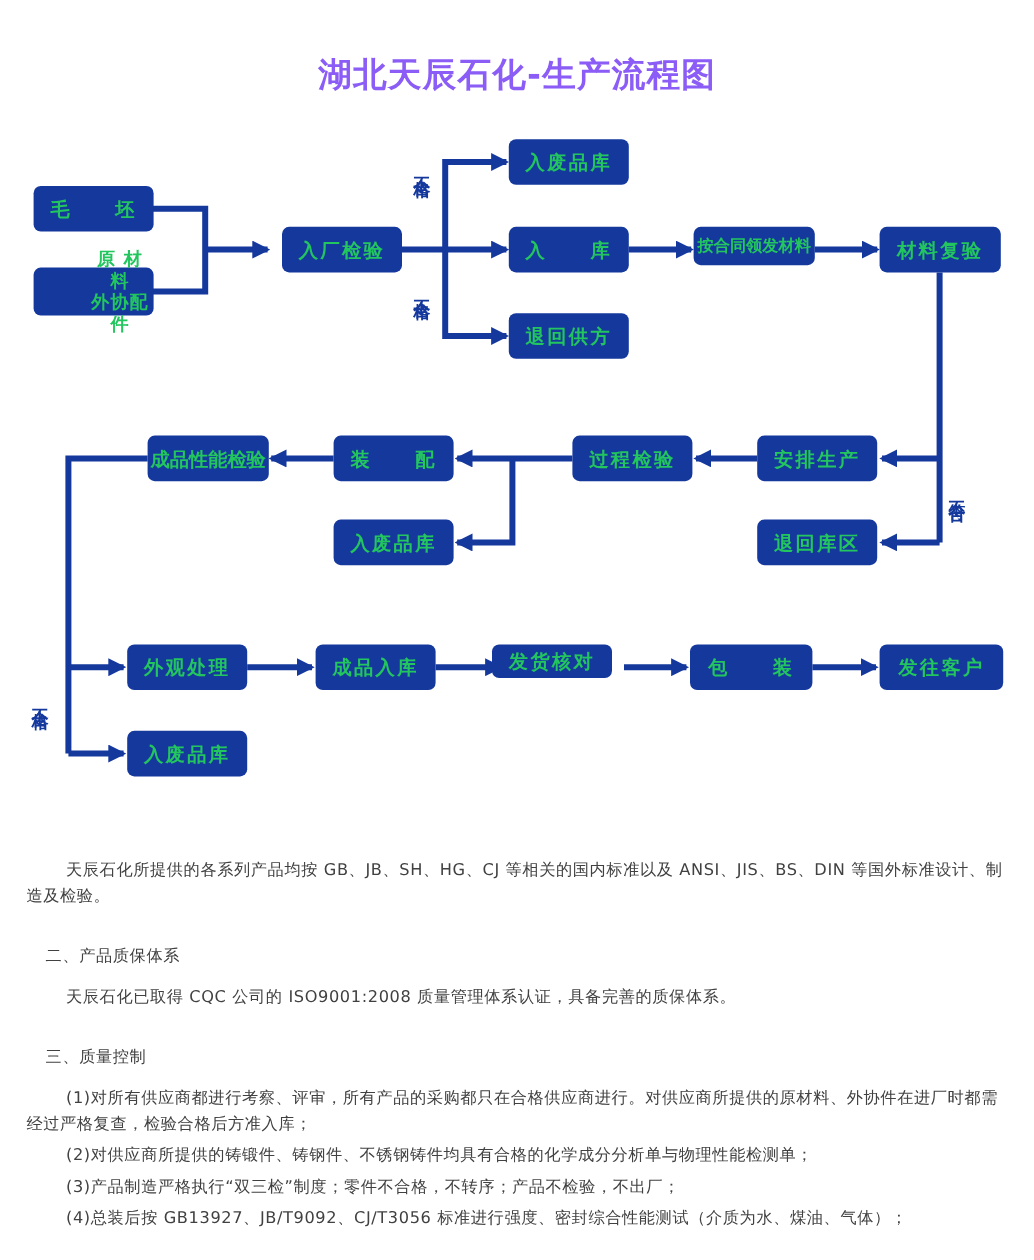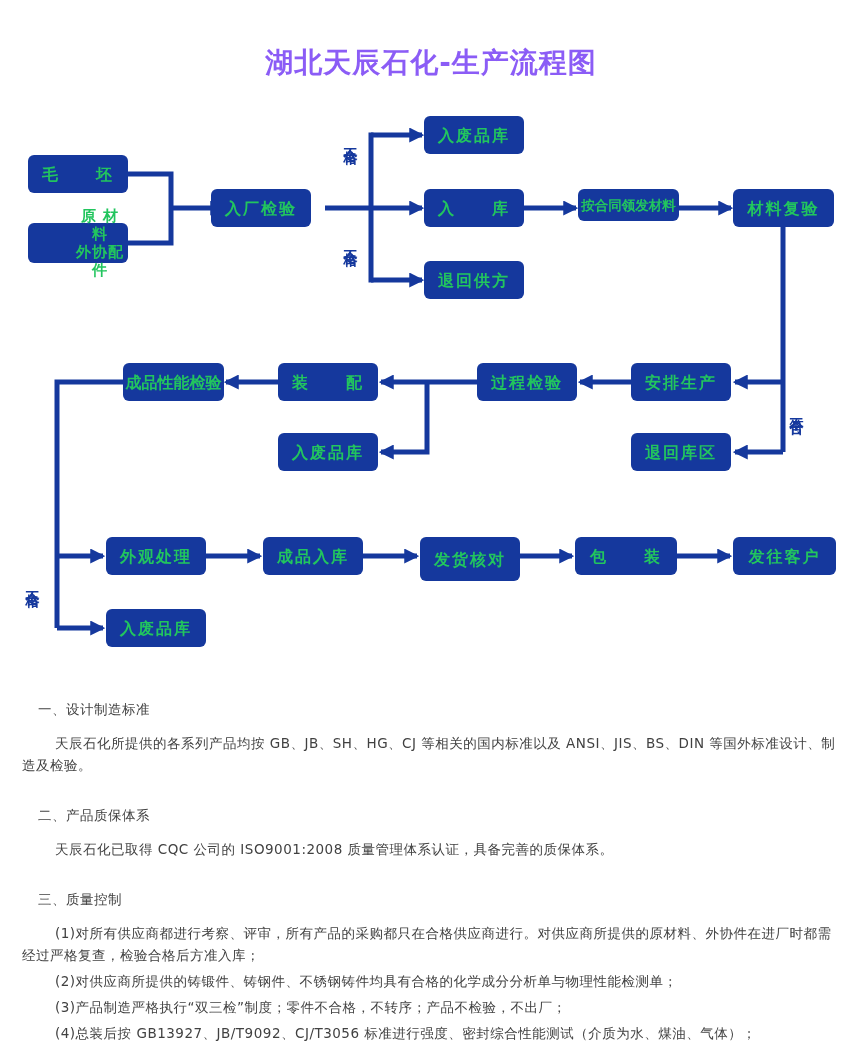--- a/index.html
+++ b/index.html
@@ -109,50 +109,49 @@
         <path d="M206,556 H260" marker-end="url(#ah)"></path>
         <path d="M363,556 H417" marker-end="url(#ah)"></path>
         <path d="M520,556 H572" marker-end="url(#ah)"></path>
         <path d="M677,556 H730" marker-end="url(#ah)"></path>
       </g>
     </svg>
 
     <div class="box" style="left:28px;top:155px;width:100px;height:38px;">毛　　坯</div>
     <div class="box two-line" style="left:28px;top:223px;width:100px;height:40px;">原 材 料
 外协配件</div>
-    <div class="box" style="left:211px;top:189px;width:100px;height:38px;text-align:center;">入厂检验</div>
+    <div class="box" style="left:235px;top:189px;width:100px;height:38px;text-align:center;">入厂检验</div>
     <div class="box" style="left:424px;top:116px;width:100px;height:38px;">入废品库</div>
     <div class="box" style="left:424px;top:189px;width:100px;height:38px;">入　　库</div>
     <div class="box" style="left:424px;top:261px;width:100px;height:38px;">退回供方</div>
     <div class="box small" style="left:578px;top:189px;width:101px;height:32px;">按合同领发材料</div>
     <div class="box" style="left:733px;top:189px;width:101px;height:38px;">材料复验</div>
 
     <div class="box" style="left:631px;top:363px;width:100px;height:38px;">安排生产</div>
     <div class="box" style="left:477px;top:363px;width:100px;height:38px;">过程检验</div>
     <div class="box" style="left:278px;top:363px;width:100px;height:38px;">装　　配</div>
     <div class="box tight" style="left:123px;top:363px;width:101px;height:38px;">成品性能检验</div>
     <div class="box" style="left:278px;top:433px;width:100px;height:38px;">入废品库</div>
     <div class="box" style="left:631px;top:433px;width:100px;height:38px;">退回库区</div>
 
     <div class="box" style="left:106px;top:537px;width:100px;height:38px;">外观处理</div>
     <div class="box" style="left:263px;top:537px;width:100px;height:38px;">成品入库</div>
-    <div class="box" style="left:420px;top:537px;width:100px;height:44px;text-align:right;">发货核对</div>
+    <div class="box" style="left:410px;top:537px;width:100px;height:28px;text-align:right;">发货核对</div>
     <div class="box" style="left:575px;top:537px;width:102px;height:38px;">包　　装</div>
     <div class="box" style="left:733px;top:537px;width:103px;height:38px;">发往客户</div>
     <div class="box" style="left:106px;top:609px;width:100px;height:38px;">入废品库</div>
 
     <div class="vlabel" style="left:343px;top:136px;">不合格</div>
     <div class="vlabel" style="left:343px;top:238px;">不合格</div>
     <div class="vlabel" style="left:789px;top:406px;">不符合</div>
     <div class="vlabel" style="left:25px;top:579px;">不合格</div>
   </div>
 
   <div class="notes">
     <section>
-      <h3>一、设计制造标准</h3>
       <p>天辰石化所提供的各系列产品均按 GB、JB、SH、HG、CJ 等相关的国内标准以及 ANSI、JIS、BS、DIN 等国外标准设计、制造及检验。</p>
     </section>
     <section>
       <h3>二、产品质保体系</h3>
       <p>天辰石化已取得 CQC 公司的 ISO9001:2008 质量管理体系认证，具备完善的质保体系。</p>
     </section>
     <section>
       <h3>三、质量控制</h3>
       <p>(1)对所有供应商都进行考察、评审，所有产品的采购都只在合格供应商进行。对供应商所提供的原材料、外协件在进厂时都需经过严格复查，检验合格后方准入库；</p>
       <p>(2)对供应商所提供的铸锻件、铸钢件、不锈钢铸件均具有合格的化学成分分析单与物理性能检测单；</p>

